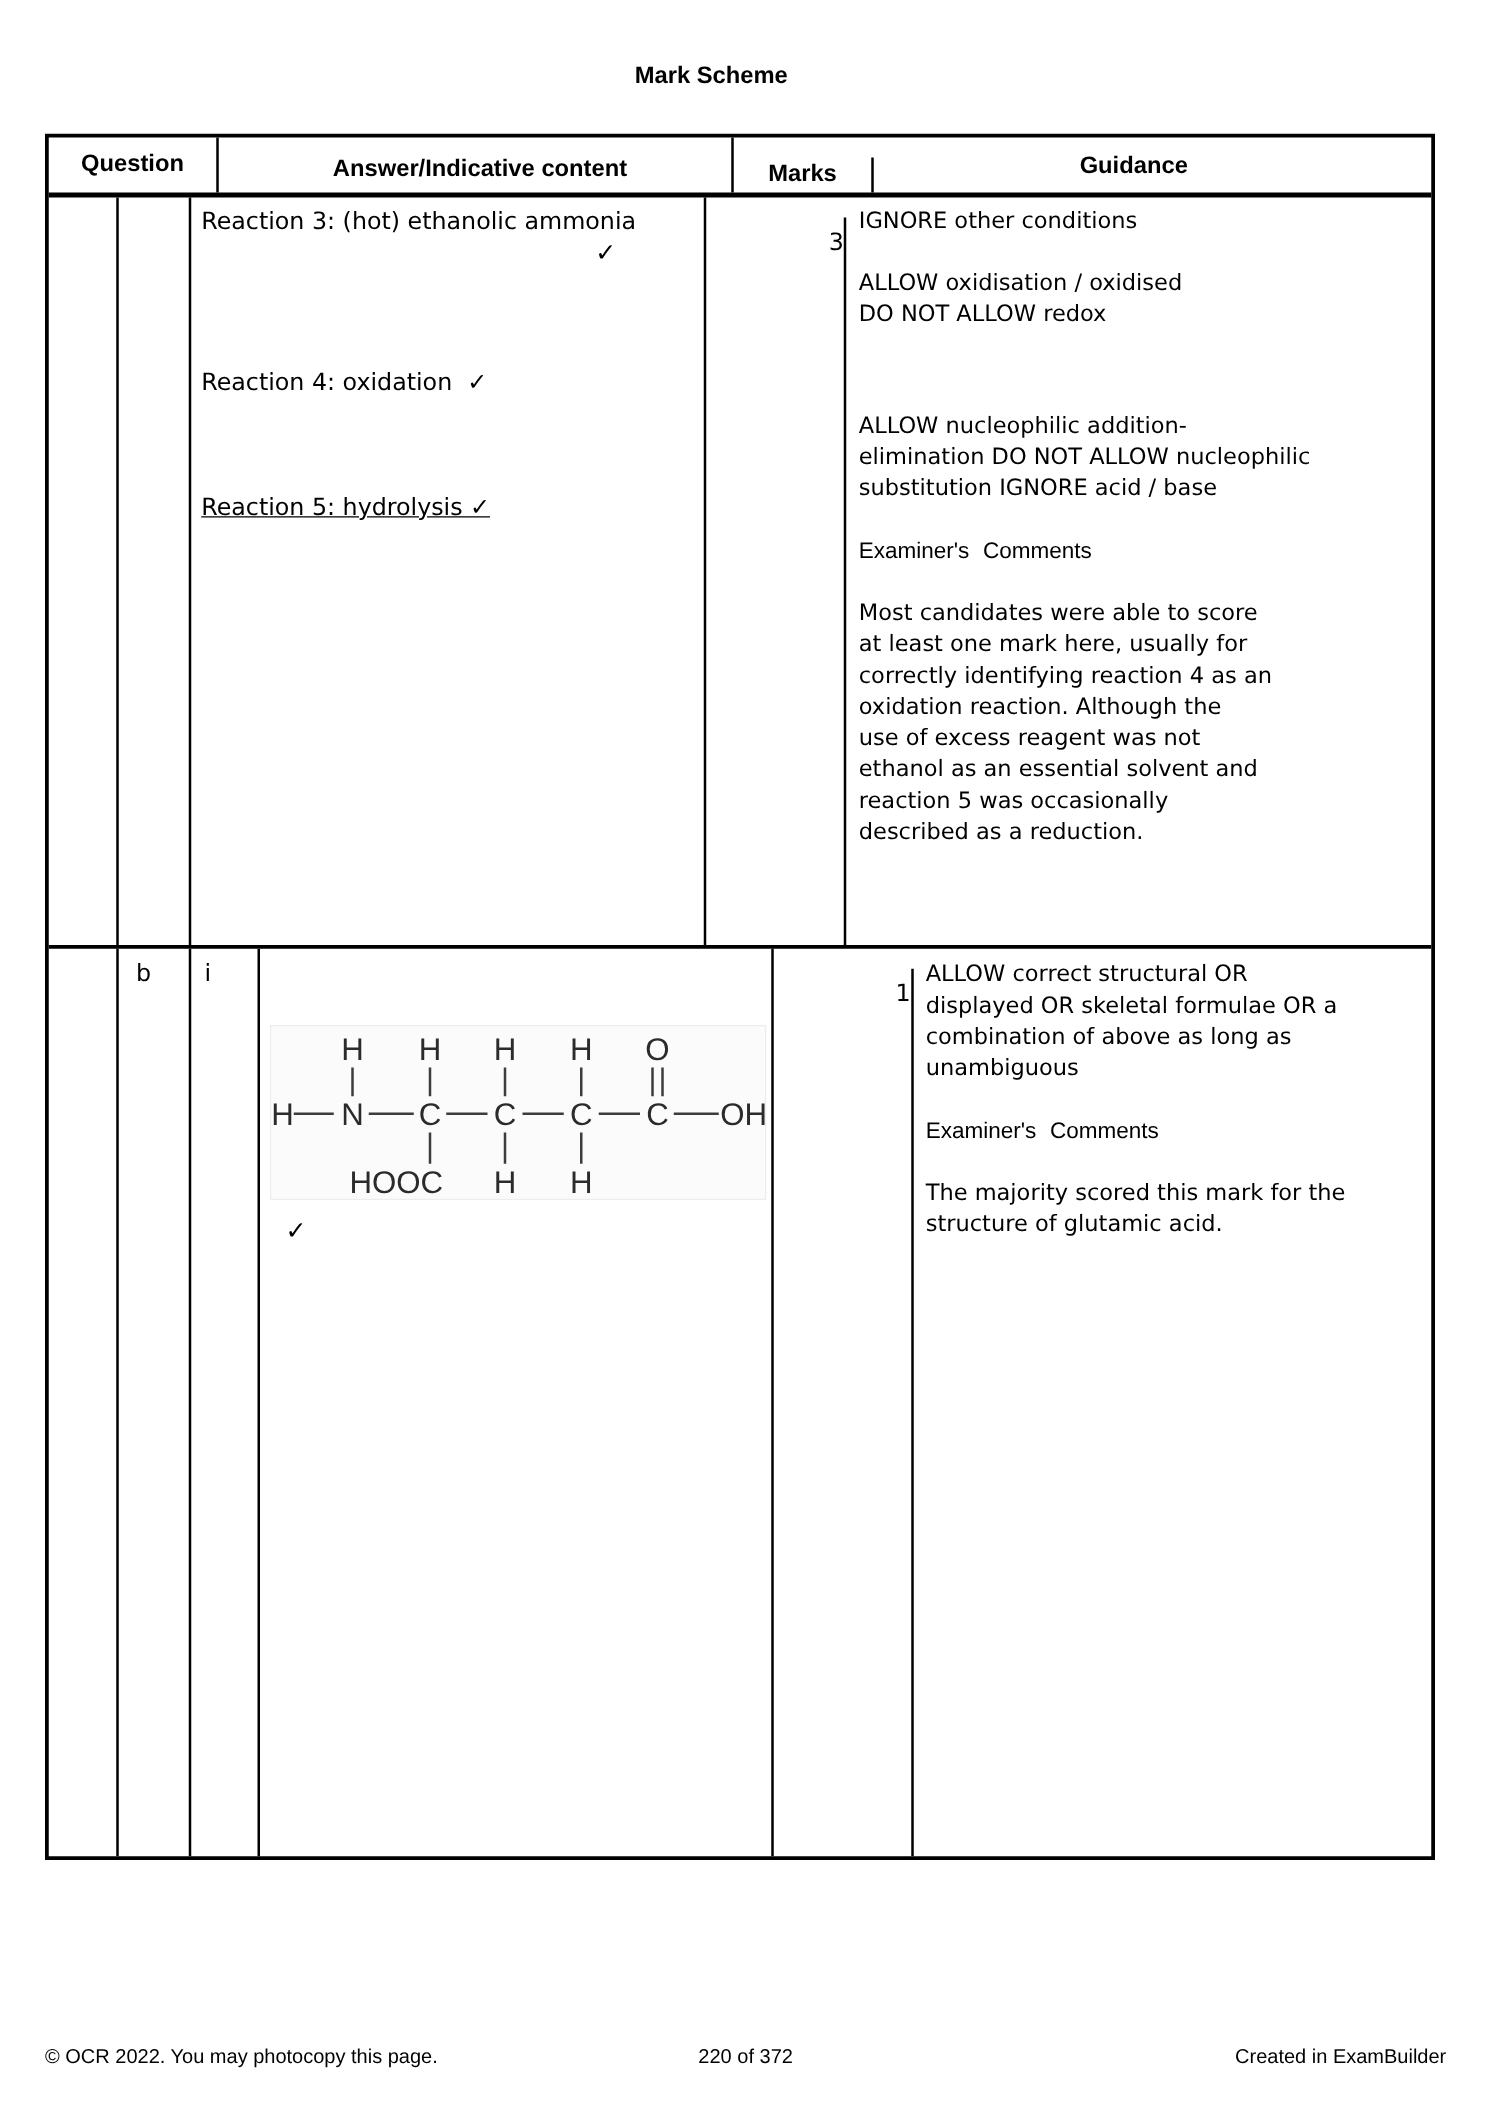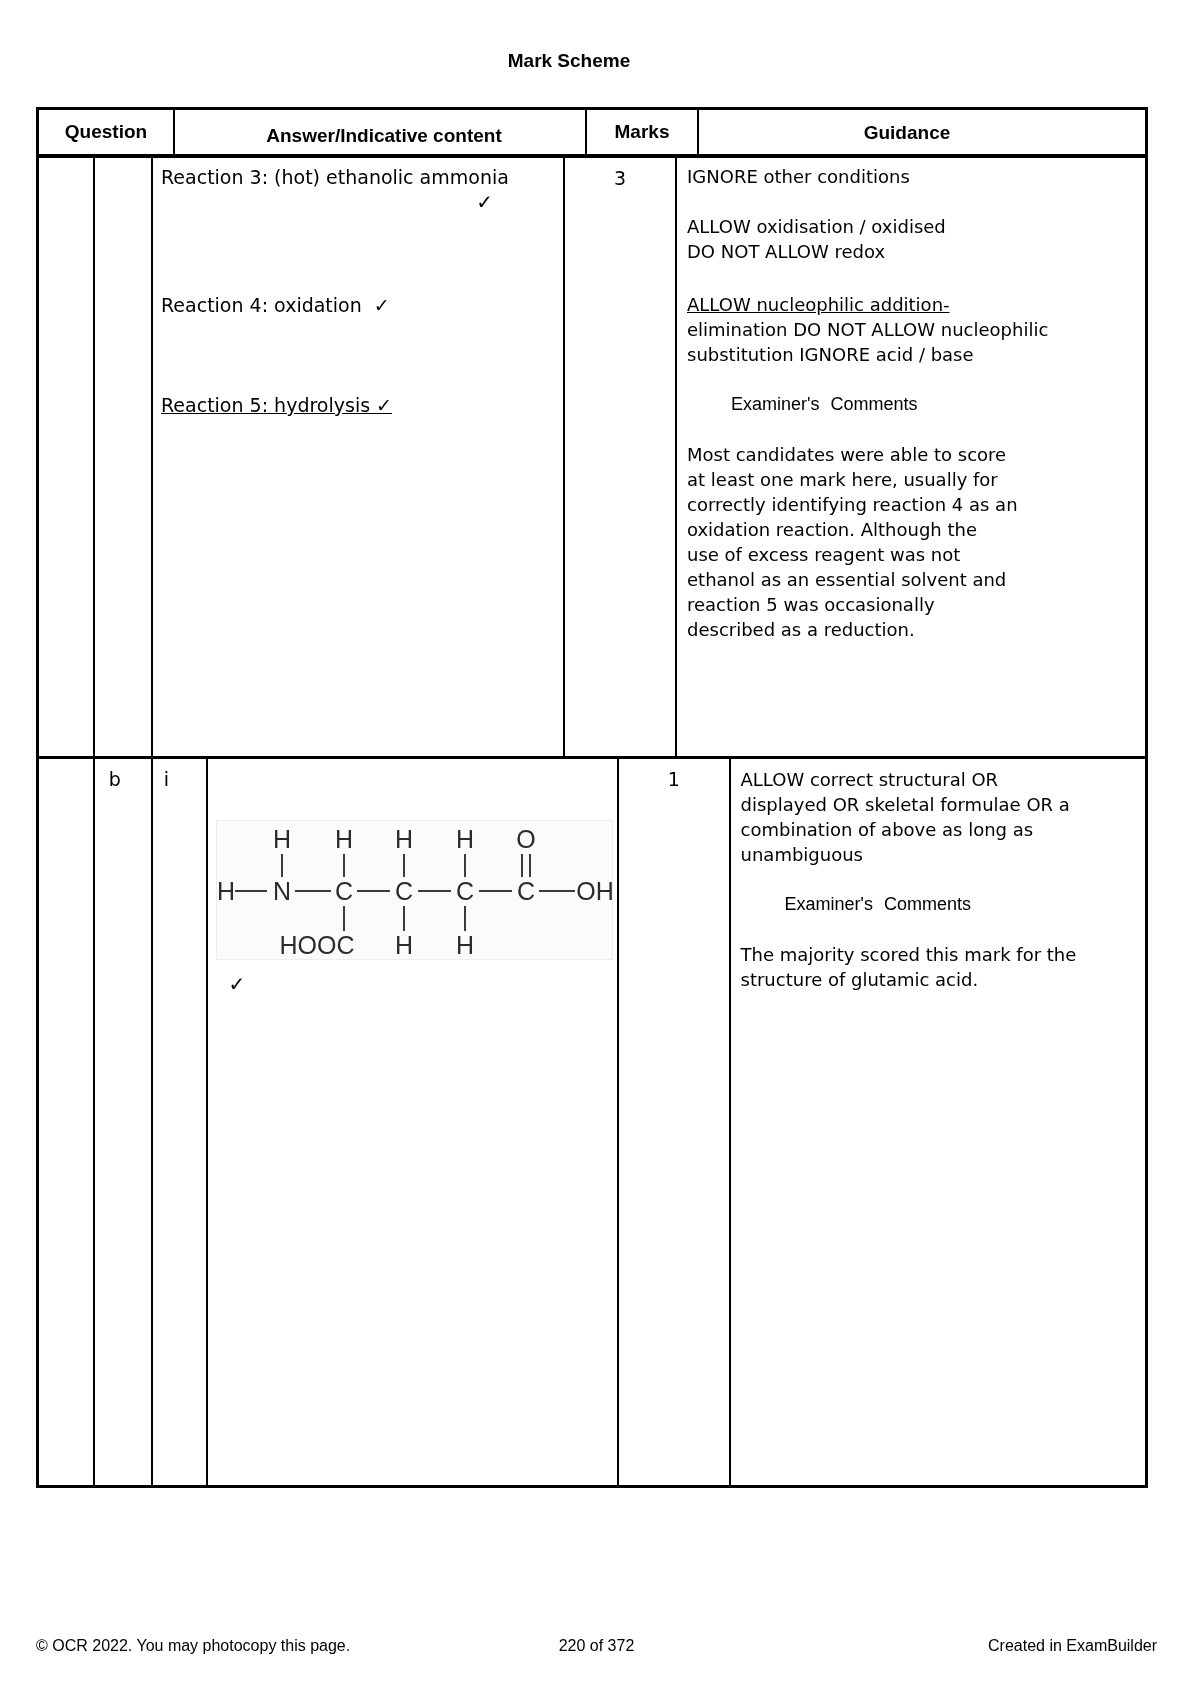--- a/index.html
+++ b/index.html
@@ -26,35 +26,34 @@
   .cq1 { width:56px; } .cq2 { width:58px; } .cq3 { width:56px; }
   .cans { width:412px; } .cmarks { width:112px; } .cguid { width:416px; }
   .cqhead { width:136px; }
   .header .cell {
     display:flex; align-items:center; justify-content:center;
     font-family:"Liberation Sans", sans-serif; font-weight:bold; font-size:19px;
   }
   .qcell { font-size:19px; padding-top:9px; }
   .cq2.qcell { padding-left:14px; }
   .cq3.qcell { padding-left:11px; }
-  .cmarks { text-align:center; font-size:19px; padding-top:9px; }
+  .cmarks { text-align:right; font-size:19px; padding-top:9px;margin-top:16px; }
   .cans { padding:7px 0 0 8px; font-size:19px; line-height:25px; }
   .ans-line { white-space:pre-wrap; }
   .ans-tick-line { text-align:right; padding-right:70px; }
   .tick { font-size:20px; font-weight:bold; }
   .mt-r4 { margin-top:78px; }
   .mt-r5 { margin-top:75px;text-decoration:underline; }
   .cguid { padding:6px 2px 0 10px; font-size:18px; line-height:25px; }
   .gline { white-space:nowrap; }
   .gap1 { margin-top:25px; }
-  .gap2 { margin-top:28px;text-decoration:underline; }
+  .gap2 { margin-top:64px; }
   .examiner {
     font-family:"Liberation Sans", sans-serif; font-size:18px;
     word-spacing:6px;
-    margin-left:44px;
   }
   .struct-wrap {
     margin-top:54px; width:397px; height:140px;
     background:#fbfbfb; border:1px solid #ededed;
   }
   .struct-svg text {
     font-family:"Liberation Sans", sans-serif; font-size:25px; fill:#2b2b2b;
   }
   .struct-svg line { stroke:#3c3c3c; stroke-width:2; }
   .struct-tick { display:block; margin:12px 0 0 12px; }

